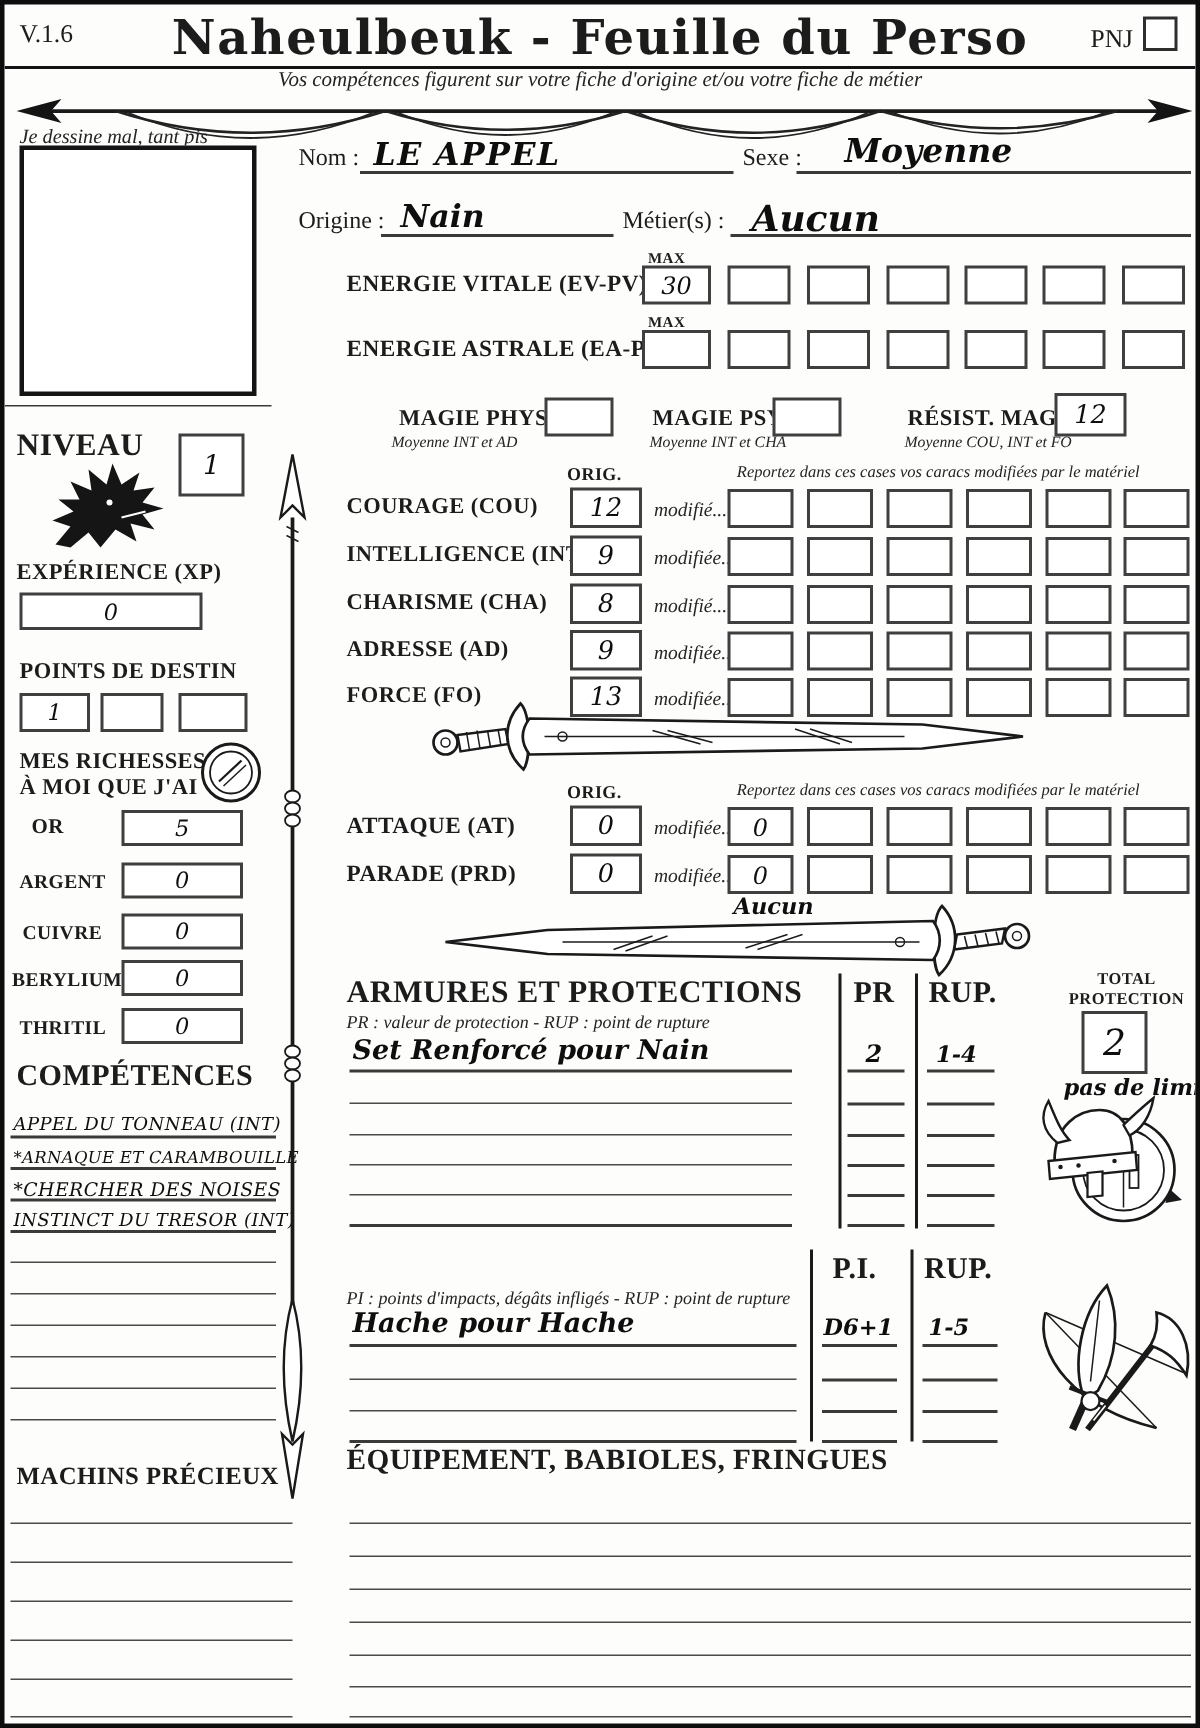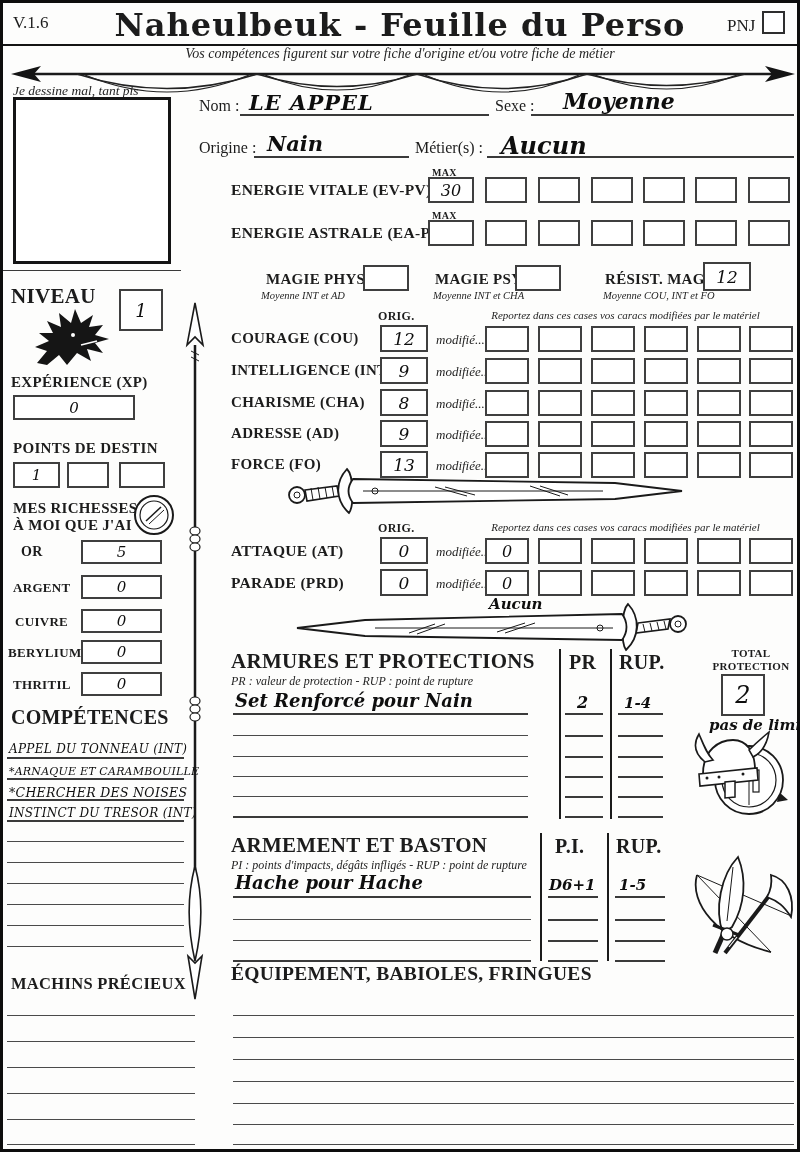--- a/index.html
+++ b/index.html
@@ -302,21 +302,20 @@
       <path d="M8,44 L66,38 L67,50 L9,56 Z" fill="#fff" stroke="#1a1a1a" stroke-width="1.6"></path>
       <path d="M14,32 C4,24 2,14 8,4 C13,16 16,24 22,30 Z" fill="#fff" stroke="#1a1a1a" stroke-width="1.6"></path>
       <path d="M58,20 C66,12 72,7 78,2 C76,14 70,23 62,27 Z" fill="#fff" stroke="#1a1a1a" stroke-width="1.6"></path>
       <path d="M34,52 L34,68 L44,67 L44,51 Z" fill="#fff" stroke="#1a1a1a" stroke-width="1.5"></path>
       <circle cx="16" cy="48" r="1.5" fill="#1a1a1a"></circle>
         <circle cx="28" cy="47" r="1.5" fill="#1a1a1a"></circle>
         <circle cx="52" cy="44" r="1.5" fill="#1a1a1a"></circle>
     </svg>
   </div>
 
-  <div class="lbl" style="left:228px;top:830px;font-size:21px">ARMEMENT ET BASTON</div>
   <div class="cal" style="left:228px;top:855px;font-size:12px">PI : points d'impacts, dégâts infligés - RUP : point de rupture</div>
   <div class="vrule" style="left:537px;top:830px;height:128px"></div>
   <div class="vrule" style="left:604px;top:830px;height:128px"></div>
   <div class="lbl" style="left:552px;top:832px;font-size:20px">P.I.</div>
   <div class="lbl" style="left:613px;top:832px;font-size:20px">RUP.</div>
 
   <div class="hand" style="left:232px;top:869px;font-size:18px;font-weight:700">Hache pour Hache</div>
   <div class="hand" style="left:546px;top:873px;font-size:15px;font-weight:700">D6+1</div>
   <div class="hand" style="left:616px;top:873px;font-size:15px;font-weight:700">1-5</div>
 

